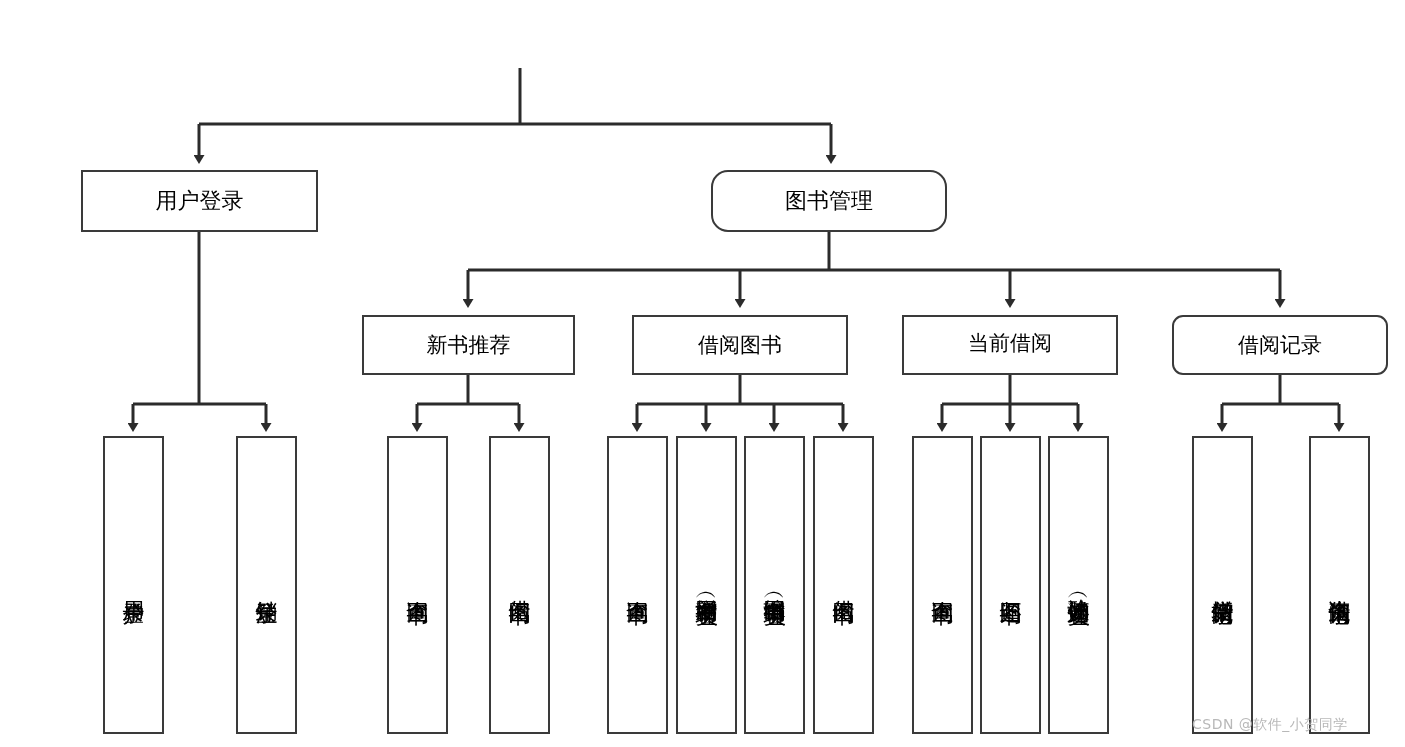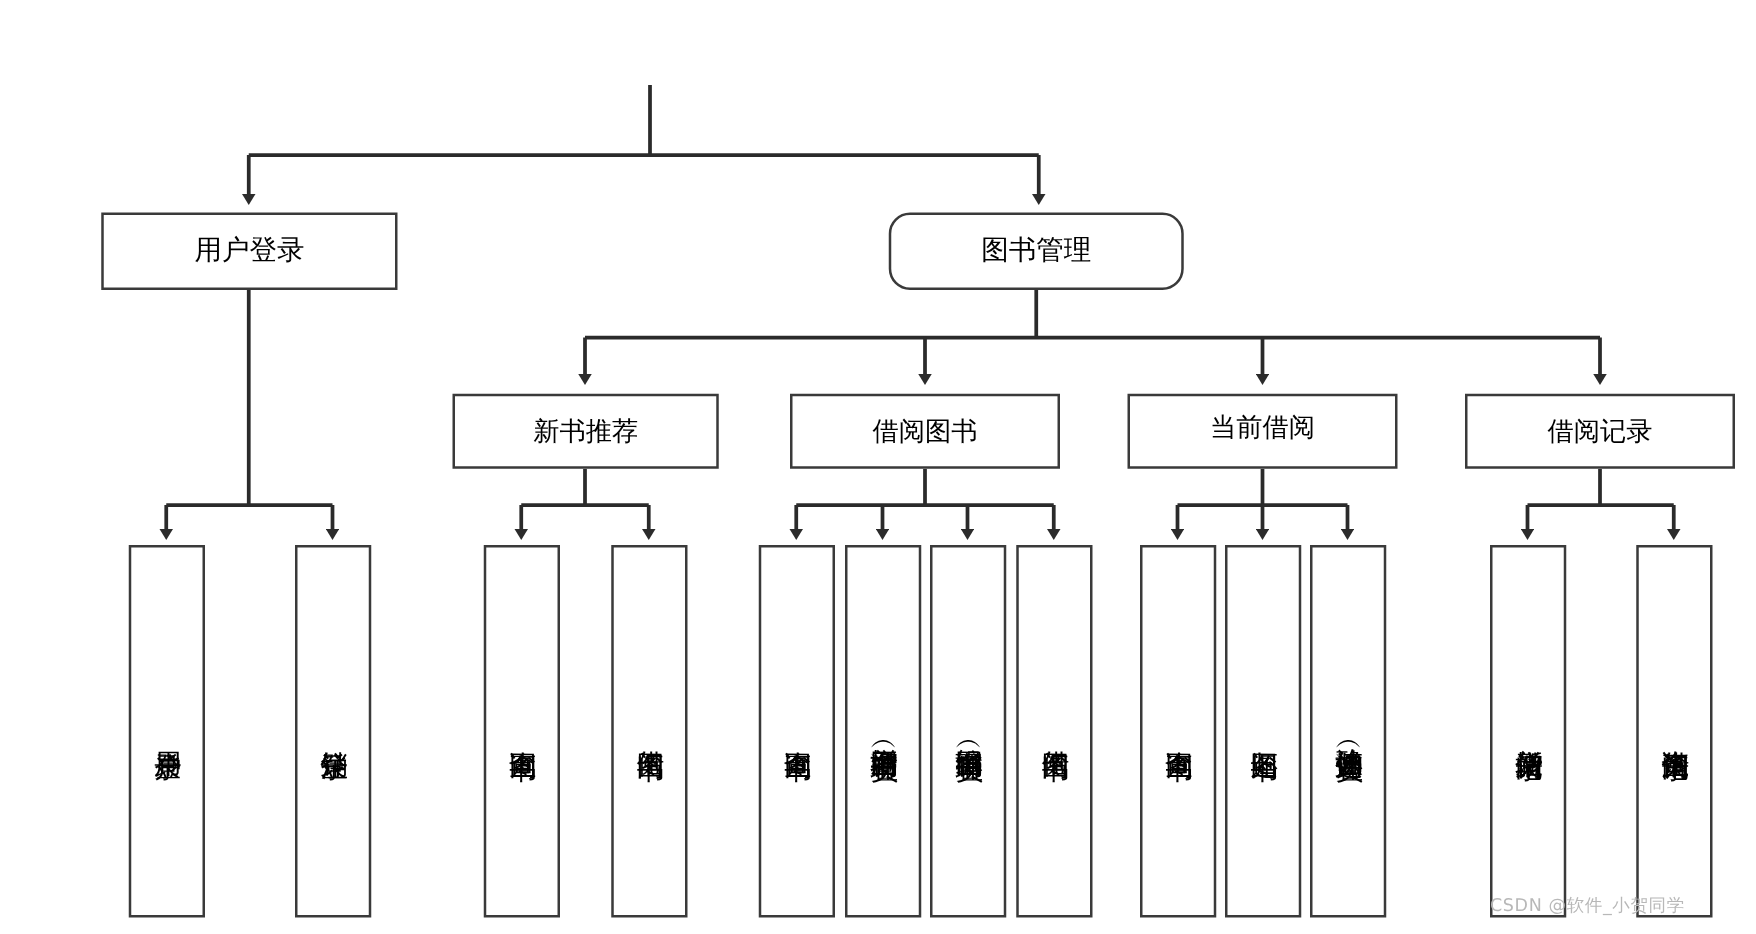--- a/index.html
+++ b/index.html
@@ -135,21 +135,21 @@
 
   <div class="node level3" style="left:362px; top:315px; width:213px; height:60px;">
     <span class="label">新书推荐</span>
   </div>
   <div class="node level3" style="left:632px; top:315px; width:216px; height:60px;">
     <span class="label">借阅图书</span>
   </div>
   <div class="node level3" style="left:902px; top:315px; width:216px; height:60px;font-family:Liberation Mono, monospace;">
     <span class="label">当前借阅</span>
   </div>
-  <div class="node level3" style="left:1172px; top:315px; width:216px; height:60px;">
+  <div class="node level3" style="left:1172px; top:315px; width:216px; height:60px;border-radius:11px;">
     <span class="label">借阅记录</span>
   </div>
 
   <div class="node leaf" style="left:103px; top:436px; width:61px; height:298px;">
     <span class="label">用户登录</span>
   </div>
   <div class="node leaf" style="left:236px; top:436px; width:61px; height:298px;">
     <span class="label">注销登录</span>
   </div>
 

